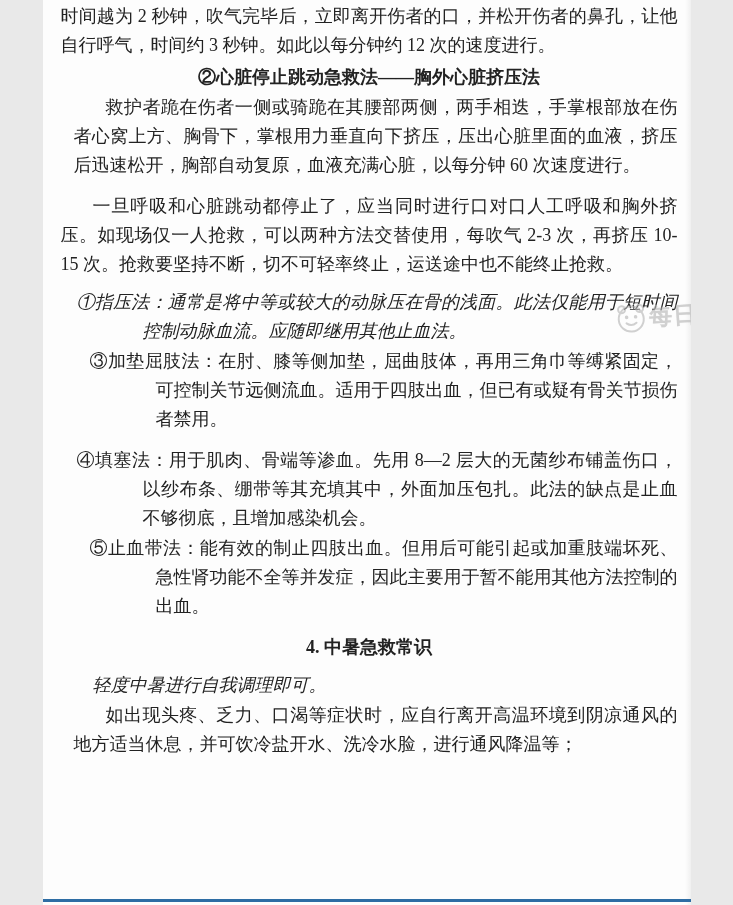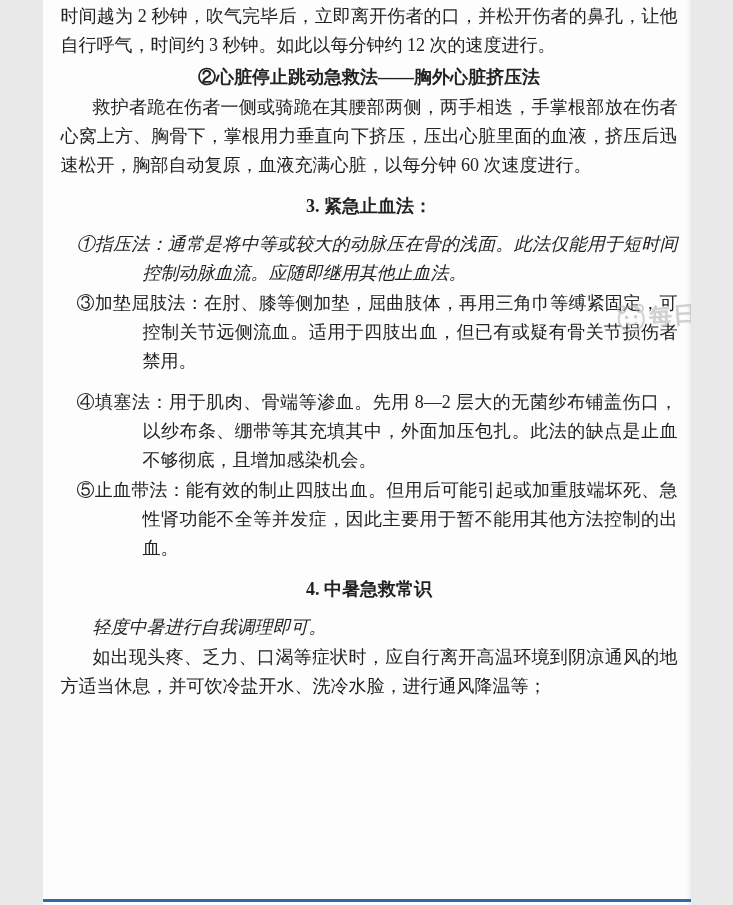--- a/index.html
+++ b/index.html
@@ -38,21 +38,21 @@
     font-weight: bold;
     text-indent: 0;
     text-align: center;
   }
   .list-item {
     margin: 0;
     padding-left: 82px;
     text-indent: -66px;
   }
   
-  .g1  { margin-top: 1px; }
+  .g1  { margin-top: 1px; margin-left: 13px; }
   .g3  { margin-top: 3px; }
   .g9  { margin-top: 9px; font-style: italic; }
   .g12 { margin-top: 12px; }
 
   
   .watermark {
     position: absolute;
     left: 572px;
     top: 297px;
     display: flex;
@@ -98,21 +98,21 @@
 </style>
 </head>
 <body>
 
 <div class="page" style="background: rgb(253, 253, 253); color: rgb(34, 34, 34);">
 
   <div class="doc">
     <p class="para no-indent">时间越为 2 秒钟，吹气完毕后，立即离开伤者的口，并松开伤者的鼻孔，让他自行呼气，时间约 3 秒钟。如此以每分钟约 12 次的速度进行。</p>
     <p class="heading g3">②心脏停止跳动急救法——胸外心脏挤压法</p>
     <p class="para g1">救护者跪在伤者一侧或骑跪在其腰部两侧，两手相迭，手掌根部放在伤者心窝上方、胸骨下，掌根用力垂直向下挤压，压出心脏里面的血液，挤压后迅速松开，胸部自动复原，血液充满心脏，以每分钟 60 次速度进行。</p>
-    <p class="heading g12">3. 紧急止血法：</p>
+    <p class="para g12">一旦呼吸和心脏跳动都停止了，应当同时进行口对口人工呼吸和胸外挤压。如现场仅一人抢救，可以两种方法交替使用，每吹气 2-3 次，再挤压 10-15 次。抢救要坚持不断，切不可轻率终止，运送途中也不能终止抢救。</p>
     <p class="list-item g9">①指压法：通常是将中等或较大的动脉压在骨的浅面。此法仅能用于短时间控制动脉血流。应随即继用其他止血法。</p>
     <p class="list-item g1">③加垫屈肢法：在肘、膝等侧加垫，屈曲肢体，再用三角巾等缚紧固定，可控制关节远侧流血。适用于四肢出血，但已有或疑有骨关节损伤者禁用。</p>
     <p class="list-item g12">④填塞法：用于肌肉、骨端等渗血。先用 8—2 层大的无菌纱布铺盖伤口，以纱布条、绷带等其充填其中，外面加压包扎。此法的缺点是止血不够彻底，且增加感染机会。</p>
     <p class="list-item g1">⑤止血带法：能有效的制止四肢出血。但用后可能引起或加重肢端坏死、急性肾功能不全等并发症，因此主要用于暂不能用其他方法控制的出血。</p>
     <p class="heading g12">4. 中暑急救常识</p>
     <p class="para g9">轻度中暑进行自我调理即可。</p>
     <p class="para g1">如出现头疼、乏力、口渴等症状时，应自行离开高温环境到阴凉通风的地方适当休息，并可饮冷盐开水、洗冷水脸，进行通风降温等；</p>
   </div>
 
   <div class="watermark">

